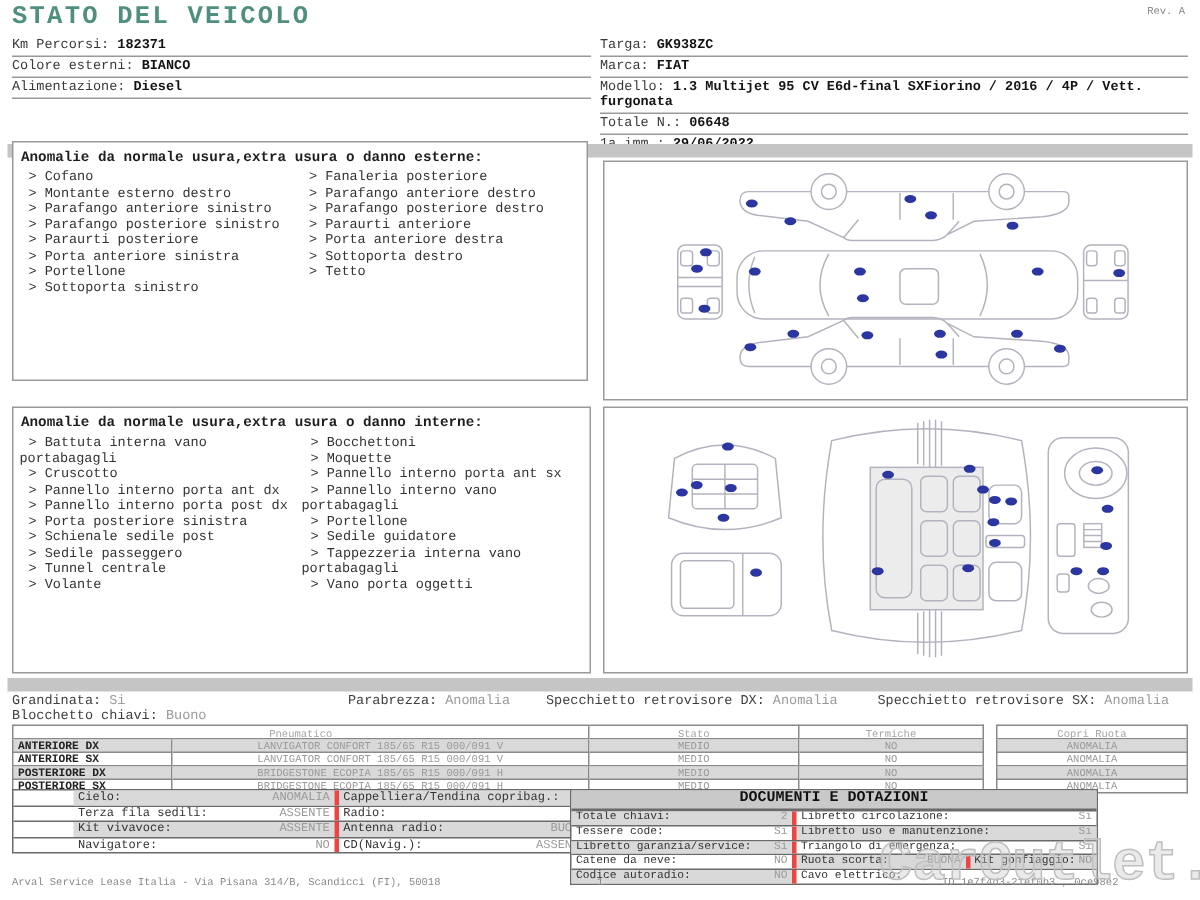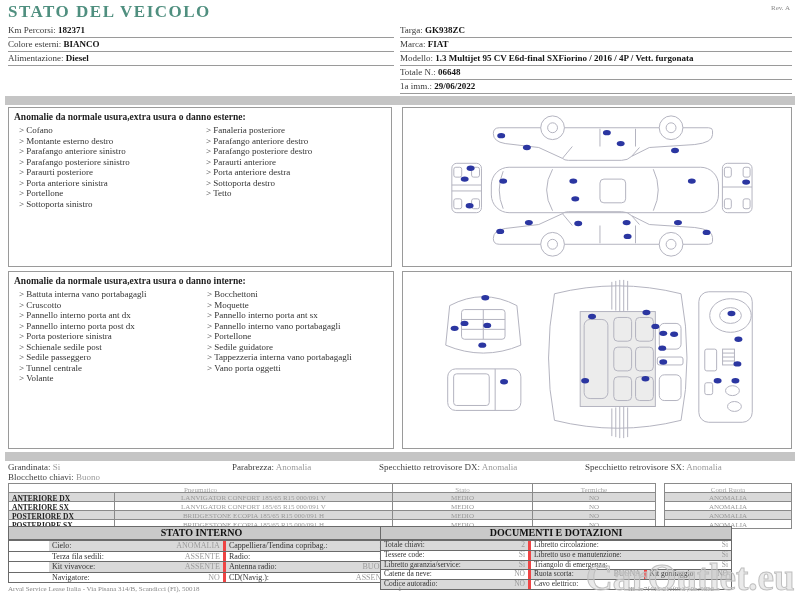--- a/index.html
+++ b/index.html
@@ -1,48 +1,48 @@
 <!DOCTYPE html>
 <html><head>
 <meta charset="utf-8">
 <style>
   html,body{margin:0;padding:0;background:#fff;}
   .page{position:relative;width:800px;height:600px;background:#fff;overflow:hidden;
-        font-family:Liberation Serif, serif;color:#333;}
+        font-family:Liberation Mono, monospace;color:#333;}
   
   .title{position:absolute;left:8px;top:2px;font-size:17px;font-weight:bold;
          color:#4f8f7f;letter-spacing:1.5px;}
   .rev{position:absolute;right:10px;top:4px;font-size:7px;color:#8a8a8a;}
   .info{position:absolute;top:24px;font-size:9px;}
   #info-left{left:8px;width:386px;}
   #info-right{left:400px;width:392px;}
   .info-row{border-bottom:1px solid #9a9a9a;padding:1px 0 2px 0;line-height:10px;}
   .info-row .lbl{color:#3a3a3a;text-align:center;}
   .info-row .val{color:#141414;font-weight:bold;}
   
   .bar{position:absolute;left:5px;width:790px;height:9px;background:#c5c5c5;}
   .bar1{top:96px;} .bar2{top:452px;}
   
   .abox{position:absolute;border:1px solid #9a9a9a;background:#fff;box-sizing:border-box;}
-  #ext-box{left:8px;top:107px;width:384px;height:160px;}
+  #ext-box{left:8px;top:94px;width:384px;height:160px;}
   #ext-diag{left:402px;top:107px;width:390px;height:160px;}
   #int-box{left:8px;top:271px;width:386px;height:178px;}
   #int-diag{left:402px;top:271px;width:390px;height:178px;}
   .abox-title{font-size:9.5px;font-weight:bold;color:#1e1e1e;padding:4px 5px 2px 5px;}
   .cols{display:flex;padding:1px 4px;}
   .col{width:50%;}
   .item{font-size:9px;line-height:10.5px;color:#333;text-indent:6px;}
   .abox svg{display:block;width:100%;height:100%;}
   
   .summary{position:absolute;left:8px;width:786px;font-size:9px;line-height:10px;}
   #summary1{top:462px;} #summary2{top:472px;}
   .sum-item{position:absolute;white-space:nowrap;}
   #summary1 .sum-item:nth-child(1){left:0;}
   #summary1 .sum-item:nth-child(2){left:224px;}
-  #summary1 .sum-item:nth-child(3){left:371px;}
+  #summary1 .sum-item:nth-child(3){left:356px;}
   #summary1 .sum-item:nth-child(4){left:577px;}
   .sum-item .lbl{color:#3f3f3f;} .sum-item .val{color:#9a9a9a;}
   
   #tyres{position:absolute;left:8px;top:483px;width:784px;font-size:7px;}
   .t-row{display:flex;}
   .t-cell{box-sizing:border-box;border-right:1px solid #8a8a8a;border-bottom:1px solid #8a8a8a;
           text-align:center;color:#9a9a9a;padding-top:1px;height:9px;overflow:hidden;white-space:nowrap;}
   .t-head .t-cell{border-top:1px solid #8a8a8a;height:10px;padding-top:2px;color:#a5a5a5;}
   .t-first{border-left:1px solid #8a8a8a;}
   .t-gap{width:8px;border:none !important;background:transparent !important;}
@@ -350,21 +350,20 @@
         <div class="t-cell t-c1 t-first">POSTERIORE SX</div>
         <div class="t-cell t-c2">BRIDGESTONE ECOPIA 185/65 R15 000/091 H</div>
         <div class="t-cell t-c3">MEDIO</div>
         <div class="t-cell t-c4">NO</div>
         <div class="t-cell t-gap"></div>
         <div class="t-cell t-c5 t-afterGap">ANOMALIA</div>
       </div>
     </div>
 
   <div class="btable" id="stato-table">
-    <div class="bt-head">STATO INTERNO</div>
   <div class="bt-row">
         <div class="pair  cell-shade">
           <span class="lbl">Cielo:</span>
           <span class="val">ANOMALIA</span>
         </div>
         <div class="pair  cell-shade">
           <span class="lbl">Cappelliera/Tendina copribag.:</span>
           <span class="val">NO</span>
         </div>
       </div>

